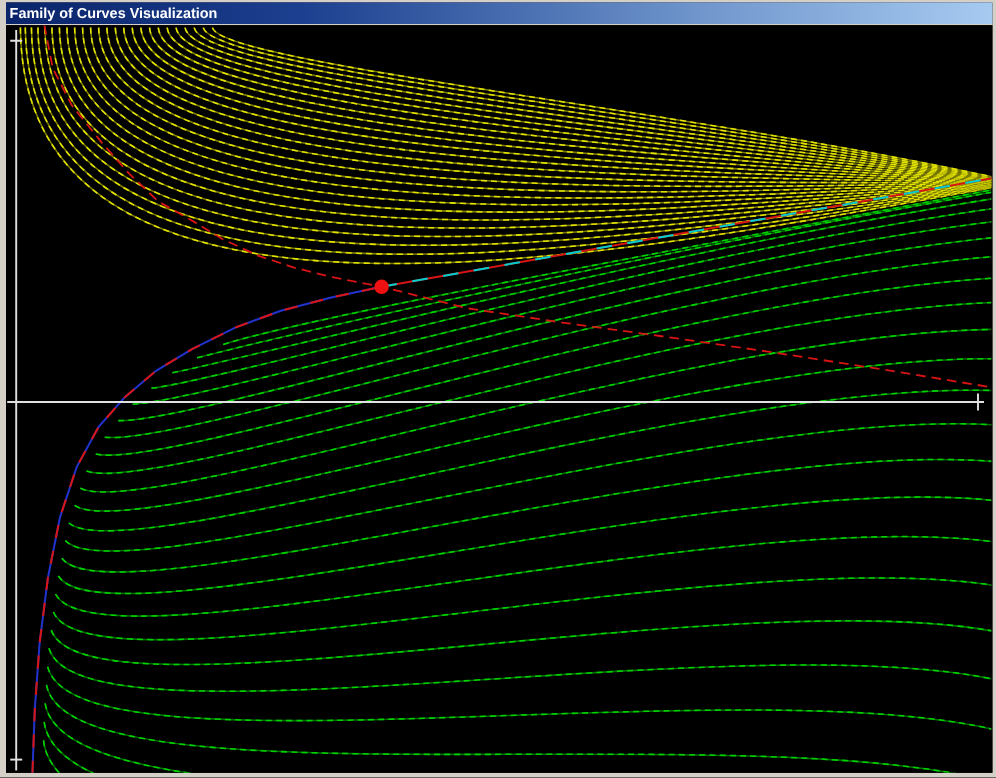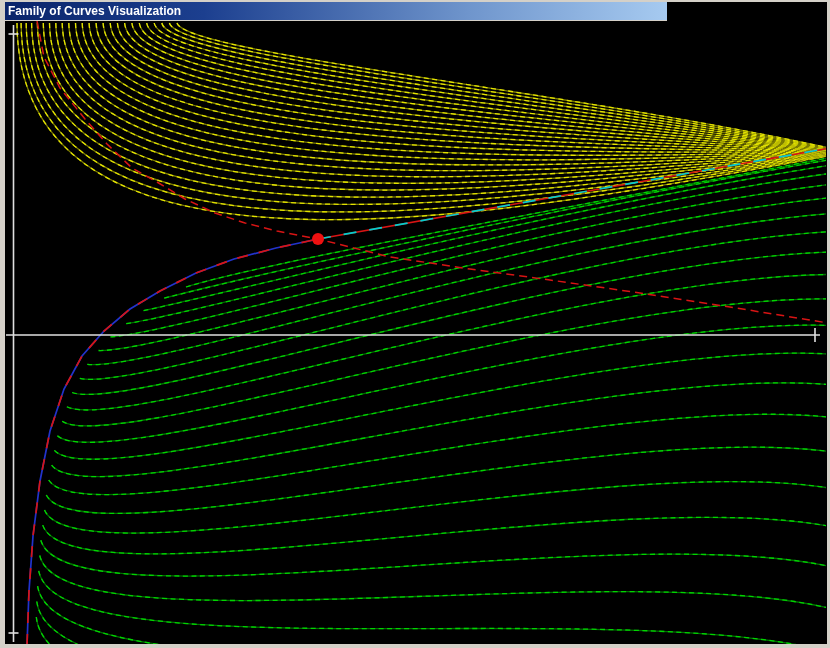--- a/index.html
+++ b/index.html
@@ -5,21 +5,21 @@
   html,body{margin:0;padding:0;background:#555;}
   #window{
     position:relative;width:830px;height:648px;
     background:#000;box-sizing:border-box;
     border-left:5px solid #d4d0c8;border-right:3px solid #d4d0c8;
     border-top:2px solid #d4d0c8;border-bottom:4px solid #d4d0c8;
     outline:1px solid #9a9a9a;
     font-family:"Liberation Sans","DejaVu Sans",sans-serif;
   }
   #titlebar{
-    position:absolute;left:0;top:0;width:662px;height:18px;
+    position:absolute;left:0;top:0;width:822px;height:18px;
     background:linear-gradient(to right,#0a246a 0%,#1c3f8f 30%,#6f95cc 70%,#a6caf0 100%);
     border-bottom:1px solid #d4d0c8;
     display:flex;align-items:flex-start;
   }
   #titletext{
     color:#ffffff;font-weight:bold;font-size:12px;line-height:18px;
     padding-left:3px;letter-spacing:0px;white-space:nowrap;
   }
   #plot{position:absolute;left:0;top:19px;width:822px;height:623px;background:#000;}
   svg{display:block;}

